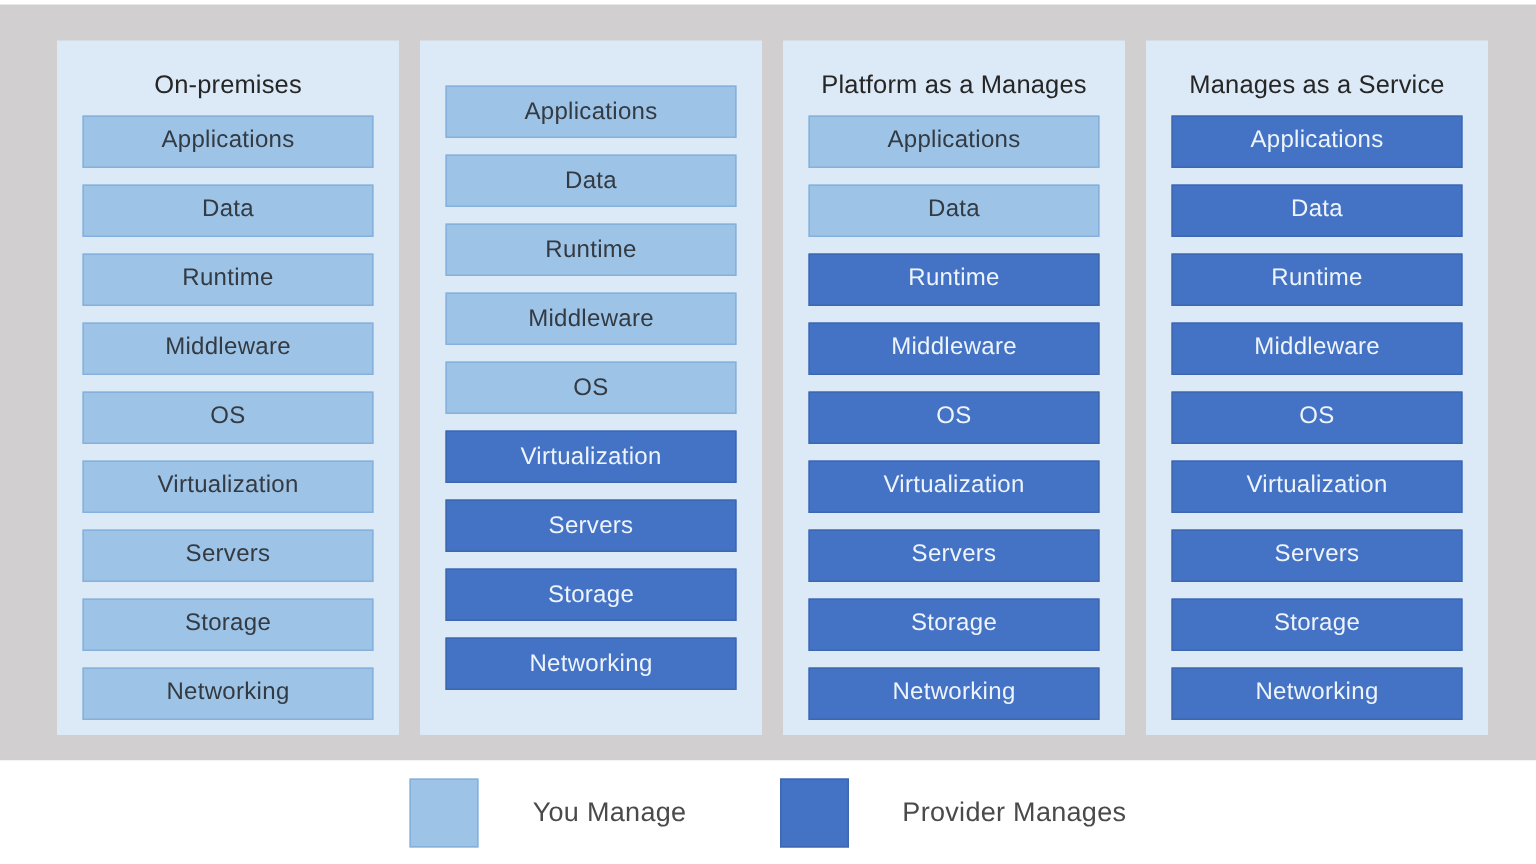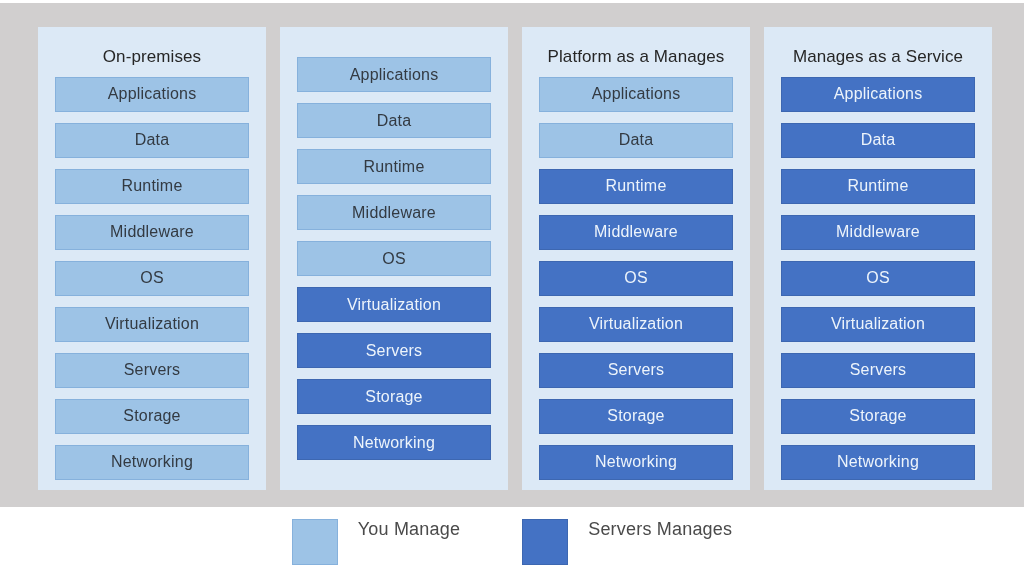--- a/index.html
+++ b/index.html
@@ -92,21 +92,22 @@
     width: 1024px;
     height: 69px;
     background: var(--footer-background);
     display: flex;
     align-items: center;
     justify-content: center;
     gap: 62px;
   }
   .legend-item {
     display: flex;
-    gap: 20px;
+    align-items: center;
+    gap: 36px;
   }
   .legend-swatch {
     width: 46px;
     height: 46px;
   }
   .legend-swatch.you {
     background: var(--you-manage-fill);
     border: 1px solid var(--you-manage-border);
   }
   .legend-swatch.provider {
@@ -186,15 +187,15 @@
 </div>
 
 <div class="footer">
   <div class="legend-item">
     <div class="legend-swatch you"></div>
     <div class="legend-label">You Manage</div>
   </div>
 
   <div class="legend-item">
     <div class="legend-swatch provider"></div>
-    <div class="legend-label">Servers Manages</div>
+    <div class="legend-label">Provider Manages</div>
   </div>
 </div>
 
 </body></html>

